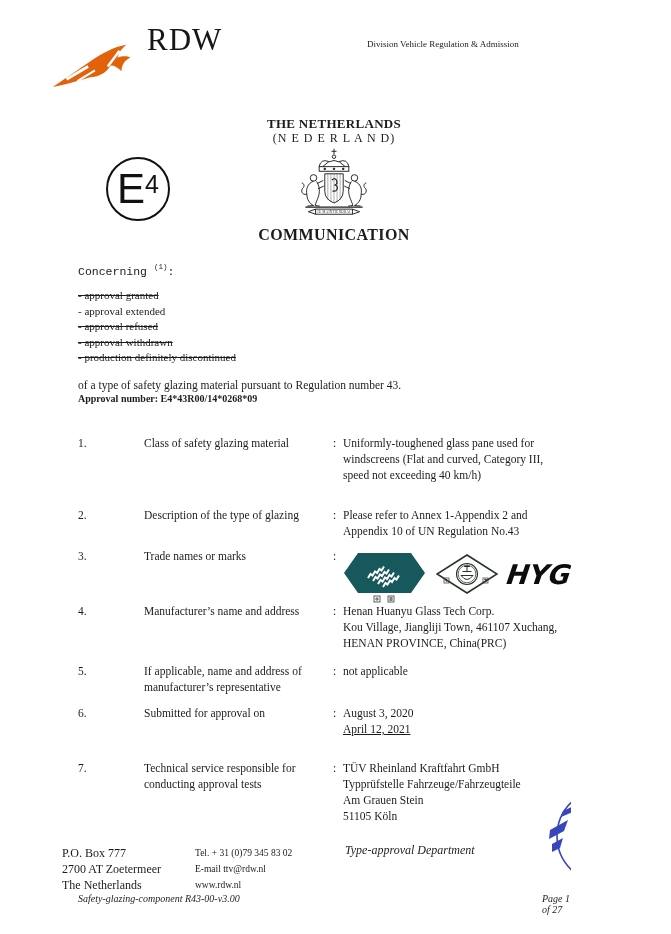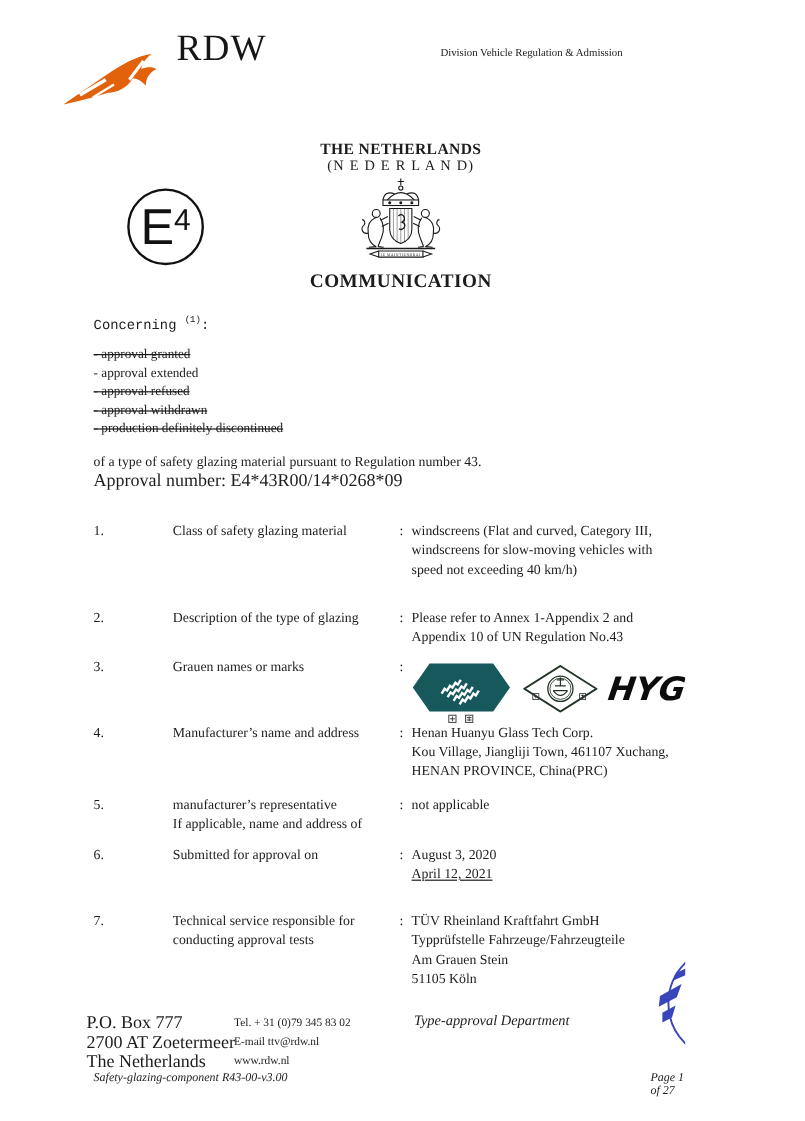--- a/index.html
+++ b/index.html
@@ -28,41 +28,41 @@
   }
   .e-badge .e { font-size:42px; line-height:1; font-weight:500; }
   .e-badge .four { font-size:25px; line-height:1; margin-bottom:9px; }
 
   
   .concerning-line { left:78px; top:263px; font-size:11.5px;font-family:Liberation Mono, monospace; }
   .concerning-line sup { font-size:7.5px; vertical-align:6px; }
   .options { left:78px; top:288px; font-size:11px; line-height:15.5px; }
   .struck { text-decoration:line-through; text-decoration-thickness:1px; }
   .subject-line { left:78px; top:366px; font-size:11.5px;margin-top:13px; }
-  .approval-line { left:78px; top:393px; font-size:15px; font-weight:normal;text-align:center; }
+  .approval-line { left:78px; top:393px; font-size:10px; font-weight:bold;text-align:center; }
 
   
   .item-row { position:absolute; left:0; width:671px; font-size:11.5px; line-height:16px; }
   .item-num { position:absolute; left:78px; }
   .item-label { position:absolute; left:127px; width:202px;margin-left:17px; }
   .item-colon { position:absolute; left:333px; }
   .item-value { position:absolute; left:343px; width:230px; }
   .underlined { text-decoration:underline; text-decoration-thickness:1px; }
 
   
   .logos-row { left:343px; top:551px; display:flex; align-items:flex-start; gap:9px; }
   .hyg {
     display:inline-block; margin-top:10px;
     font-family:"DejaVu Sans","Liberation Sans",sans-serif;
     font-weight:800; font-style:italic; font-size:27px; line-height:1;
     transform:skewX(-8deg); color:#0c0c0c; letter-spacing:0px;
   }
 
   
-  .footer-address { left:72px; top:845px; font-size:15px; line-height:16px; }
+  .footer-address { left:62px; top:845px; font-size:12px; line-height:16px; }
   .footer-contact { left:195px; top:845px; font-size:9.5px; line-height:16px; }
   .department-line { left:345px; top:843px; font-size:12px; font-style:italic; }
   .doc-ref { left:78px; top:893px; font-size:10px; font-style:italic; }
   .page-number { left:542px; top:893px; font-size:10px; font-style:italic; }
 
   svg { display:block; }
 </style>
 </head>
 <body>
 
@@ -149,42 +149,42 @@
     <span>E4*43R00/14*0268*09</span>
   </div>
 
   <div class="item-row" style="top:435px">
     <span class="item-num">1.</span>
     <div class="item-label">
       <div>Class of safety glazing material</div>
     </div>
     <span class="item-colon">:</span>
     <div class="item-value">
+      <div>Uniformly-toughened glass pane used for</div>
       <div>windscreens (Flat and curved, Category III,</div>
-      <div>windscreens for slow-moving vehicles with</div>
       <div>speed not exceeding 40 km/h)</div>
     </div>
   </div>
 
   <div class="item-row" style="top:507px">
     <span class="item-num">2.</span>
     <div class="item-label">
       <div>Description of the type of glazing</div>
     </div>
     <span class="item-colon">:</span>
     <div class="item-value">
       <div>Please refer to Annex 1-Appendix 2 and</div>
       <div>Appendix 10 of UN Regulation No.43</div>
     </div>
   </div>
 
   <div class="item-row" style="top:548px">
     <span class="item-num">3.</span>
     <div class="item-label">
-      <div>Grauen names or marks</div>
+      <div>Trade names or marks</div>
     </div>
     <span class="item-colon">:</span>
   </div>
 
   <div class="abs logos-row">
     <svg width="84" height="52" viewBox="0 0 84 52">
       <polygon points="15,2 68,2 82,22 68,42 15,42 1,22" fill="#16585c"></polygon>
       <g stroke="#ffffff" stroke-width="2" fill="none">
         <path d="M25,27 l2.5,-4 l2,1.5 l2.5,-4 l2,1.5 l2.5,-4 l2,1.5 l2.5,-4"></path>
         <path d="M30,30 l2.5,-4 l2,1.5 l2.5,-4 l2,1.5 l2.5,-4 l2,1.5 l2.5,-4"></path>
@@ -225,22 +225,22 @@
     <div class="item-value">
       <div>Henan Huanyu Glass Tech Corp.</div>
       <div>Kou Village, Jiangliji Town, 461107 Xuchang,</div>
       <div>HENAN PROVINCE, China(PRC)</div>
     </div>
   </div>
 
   <div class="item-row" style="top:663px">
     <span class="item-num">5.</span>
     <div class="item-label">
+      <div>If applicable, name and address of</div>
       <div>manufacturer’s representative</div>
-      <div>If applicable, name and address of</div>
     </div>
     <span class="item-colon">:</span>
     <div class="item-value">
       <div>not applicable</div>
     </div>
   </div>
 
   <div class="item-row" style="top:705px">
     <span class="item-num">6.</span>
     <div class="item-label">

